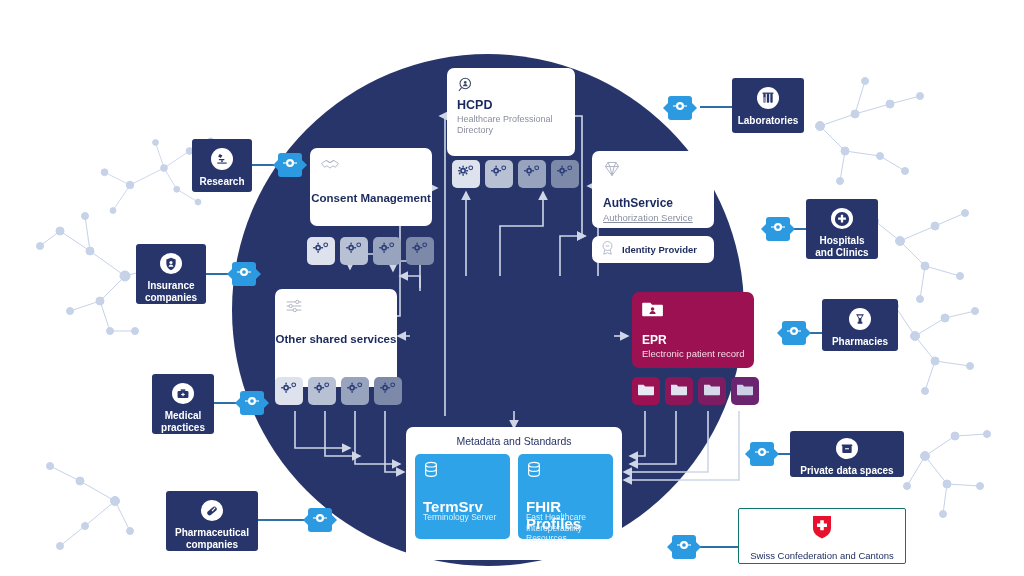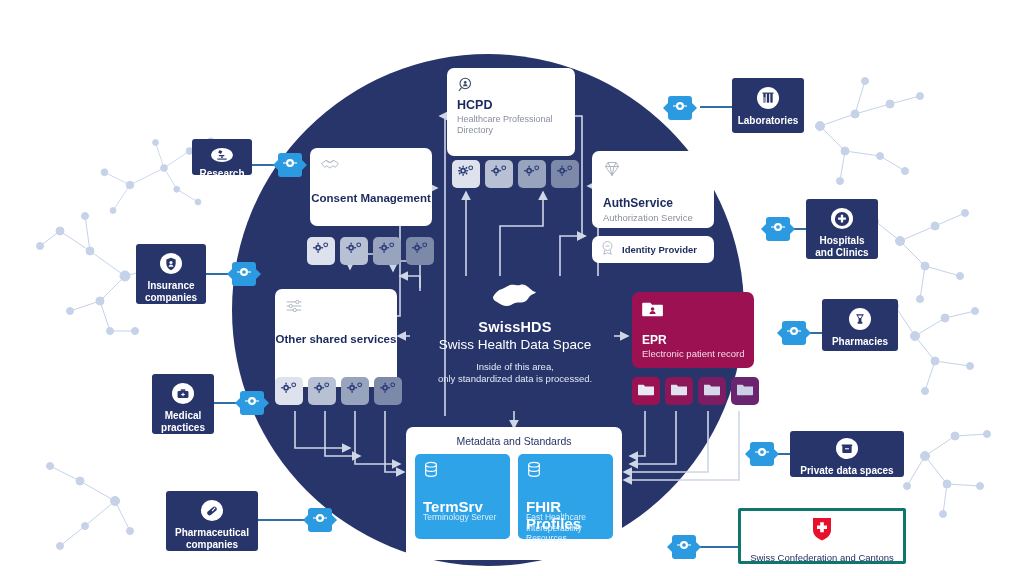--- a/index.html
+++ b/index.html
@@ -21,21 +21,21 @@
   #hcpd .ttl{font-size:12.5px;line-height:14px;}
   #hcpd .sub{font-size:9px;line-height:11px;margin-top:2px;}
 
   
   #consent{left:310px;top:112px;width:122px;height:78px;padding:9px 10px;}
   #consent .ttl{font-size:11.5px;position:absolute;left:0;right:0;top:44px;text-align:center;}
 
   
   #auth{left:592px;top:115px;width:122px;height:77px;padding:9px 11px;}
   #auth .ttl{font-size:12px;position:absolute;left:11px;top:45px;}
-  #auth .sub{font-size:9.5px;position:absolute;left:11px;top:61px;}
+  #auth .sub{font-size:9.5px;position:absolute;left:11px;top:61px;text-decoration:underline;}
 
   
   #idp{left:592px;top:200px;width:122px;height:27px;padding:0;}
   #idp .row{display:flex;align-items:center;height:27px;padding-left:8px;gap:7px;}
   #idp .ttl{font-size:9.5px;}
 
   
   #other{left:275px;top:253px;width:122px;height:98px;padding:9px 10px;}
   #other .ttl{font-size:11.5px;position:absolute;left:0;right:0;top:44px;text-align:center;}
 
@@ -69,31 +69,31 @@
   #tiles-epr{left:632px;top:341px;}
 
   
   .ext{position:absolute;background:#27356b;border-radius:3px;color:#ffffff;
        display:flex;flex-direction:column;align-items:center;justify-content:flex-start;
        padding-top:9px;box-sizing:border-box;}
   .ext .lbl{font-size:10px;font-weight:bold;text-align:center;line-height:12px;margin-top:6px;}
   .ext .ring{width:22px;height:22px;border-radius:50%;background:#ffffff;
              display:flex;align-items:center;justify-content:center;}
 
-  #ext-research{left:192px;top:103px;width:60px;height:36px;}
+  #ext-research{left:192px;top:103px;width:60px;height:53px;}
   #ext-insurance{left:136px;top:208px;width:70px;height:60px;}
   #ext-medical{left:152px;top:338px;width:62px;height:60px;}
   #ext-pharma{left:166px;top:455px;width:92px;height:60px;}
   #ext-labs{left:732px;top:42px;width:72px;height:55px;}
   #ext-hosp{left:806px;top:163px;width:72px;height:60px;}
   #ext-pharmacies{left:822px;top:263px;width:76px;height:52px;}
   #ext-private{left:790px;top:395px;width:114px;height:46px;
                padding-top:7px;}
   #ext-swiss{position:absolute;left:738px;top:472px;width:168px;height:56px;background:#ffffff;
-             border:3px solid #0f766e;border-radius:2px;display:flex;flex-direction:column;
+             border:1px solid #0f766e;border-radius:2px;display:flex;flex-direction:column;
              align-items:center;justify-content:flex-start;padding-top:6px;box-sizing:border-box;}
   #ext-swiss .lbl{font-size:9.5px;color:#1b2a5e;margin-top:7px;font-weight:normal;}
 
   
   .conn{position:absolute;width:24px;height:24px;background:#2b9ae0;border-radius:3px;
         display:flex;align-items:center;justify-content:center;}
   .conn::before{content:"";position:absolute;left:-5px;top:7px;width:0;height:0;
         border-top:5px solid transparent;border-bottom:5px solid transparent;border-right:5px solid #2b9ae0;}
   .conn::after{content:"";position:absolute;right:-5px;top:7px;width:0;height:0;
         border-top:5px solid transparent;border-bottom:5px solid transparent;border-left:5px solid #2b9ae0;}
@@ -491,33 +491,20 @@
             <path d="M0 2 h7 l2 2.2 h11 v10 a1 1 0 0 1 -1 1 H1 a1 1 0 0 1 -1 -1z"></path>
           </svg></span>
       </div>
     <div class="tile" style="background:#6a2470">
         <span><svg width="16" height="13" viewBox="0 0 20 16" fill="#ccd0e5">
             <path d="M0 2 h7 l2 2.2 h11 v10 a1 1 0 0 1 -1 1 H1 a1 1 0 0 1 -1 -1z"></path>
           </svg></span>
       </div>
   </div>
 
-  <div id="center">
-    <div class="flag">
-      <svg width="52" height="30" viewBox="0 0 52 30" fill="#ffffff">
-        <path d="M4 16c2-4 5-7 9-8 3-1 5-3 8-4 4-1 7 1 10 0 3-1 6 0 8 2 3 2 5 5 8 5-1 2-4 2-6 4-2 2-3 5-6 6-3 1-6 0-9 1-3 1-5 3-8 3-4 0-7-2-10-4-2-1-4-2-4-5z"></path>
-      </svg>
-    </div>
-    <div class="h1">SwissHDS</div>
-    <div class="h2">Swiss Health Data Space</div>
-    <div class="h3">
-      <span>Inside of this area,</span><br>
-      <span>only standardized data is processed.</span>
-    </div>
-  </div>
 
   <div class="card" id="meta">
     <div class="hd">Metadata and Standards</div>
     <div class="grid">
       <div class="mcell">
         <span>
           <svg width="16" height="18" viewBox="0 0 18 20" fill="none" stroke="#ffffff" stroke-width="1.3">
             <ellipse cx="9" cy="4" rx="6" ry="2.6"></ellipse>
               <path d="M3 4v5c0 1.4 2.7 2.6 6 2.6s6-1.2 6-2.6V4"></path>
             <path d="M3 9.5v5c0 1.4 2.7 2.6 6 2.6s6-1.2 6-2.6v-5"></path>

